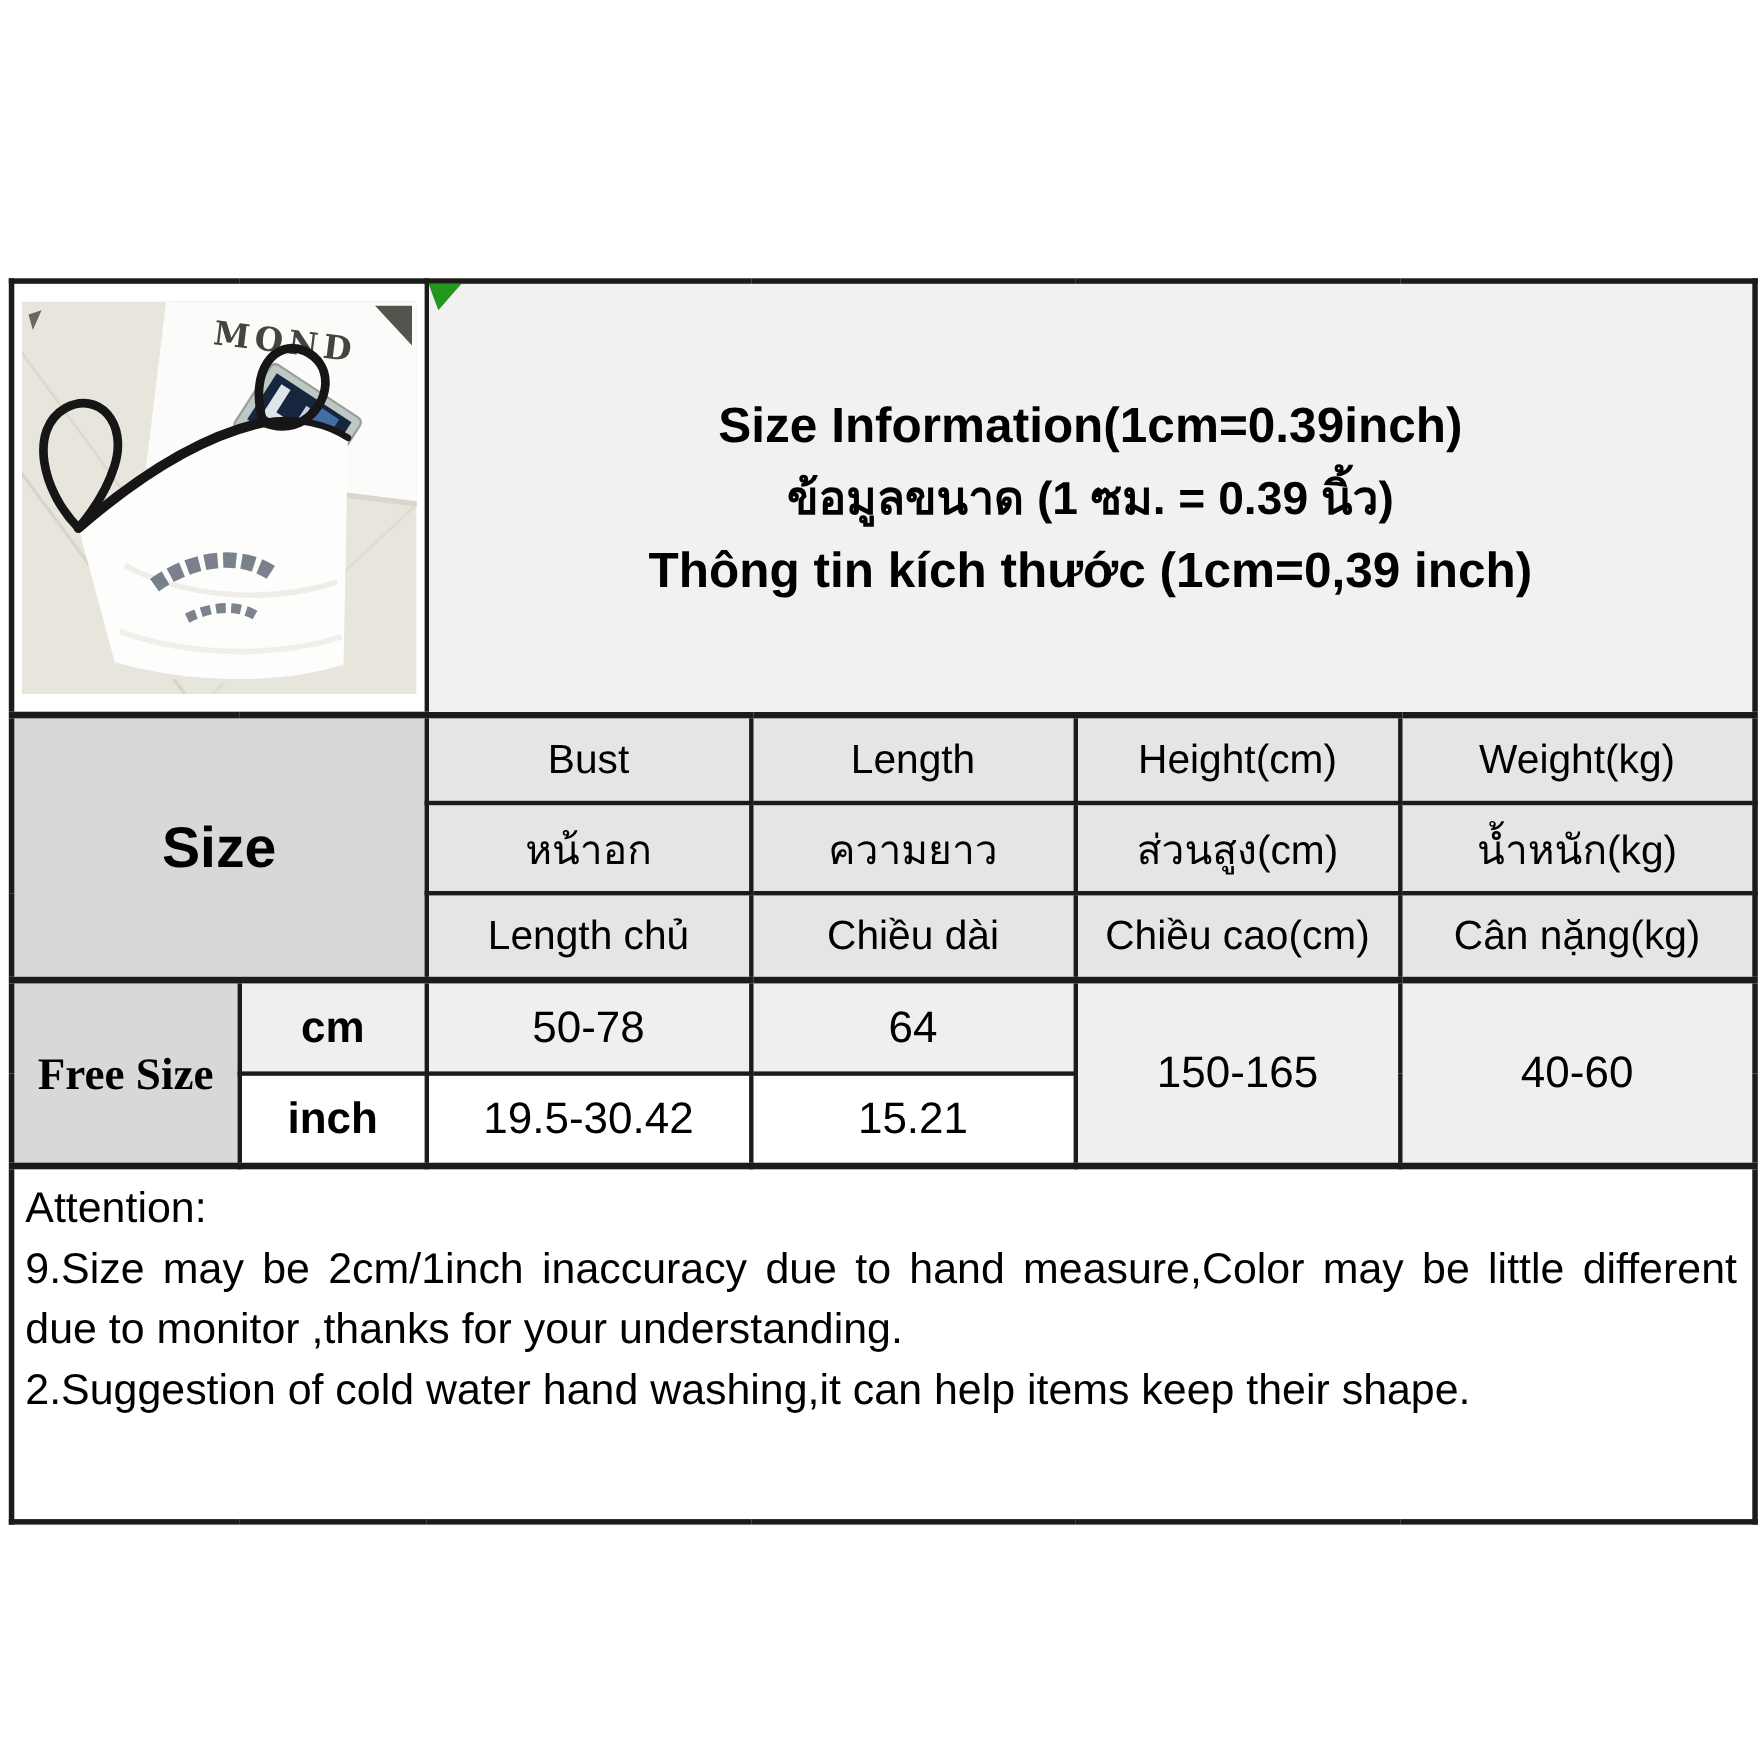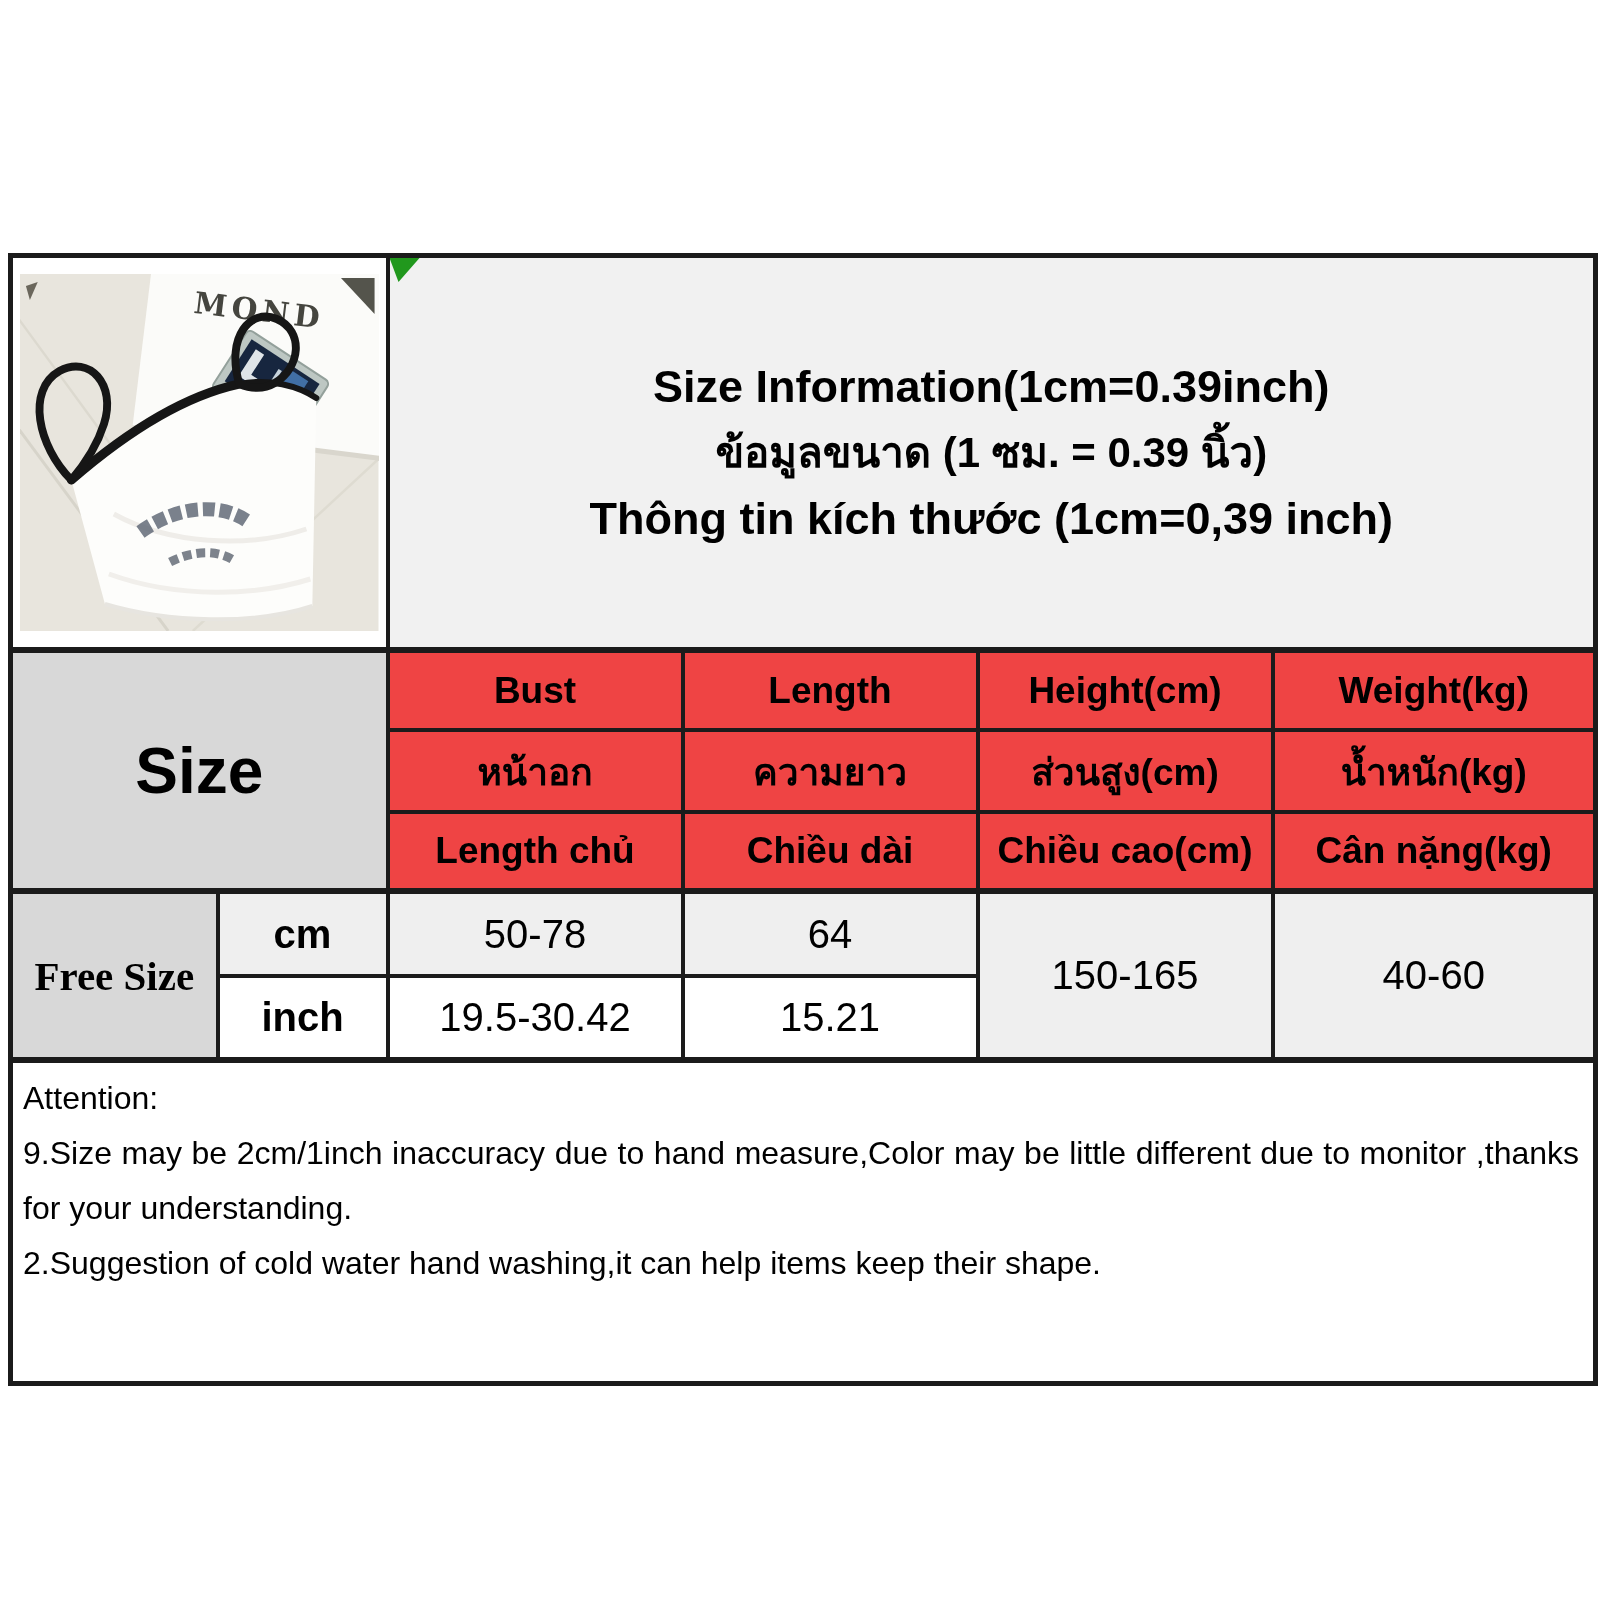--- a/index.html
+++ b/index.html
@@ -20,30 +20,30 @@
 
   .title-cell{background:#f1f1f1;position:relative;}
   .green-marker{
     position:absolute;left:0;top:0;width:30px;height:24px;background:#21981d;
     clip-path:polygon(0 0,100% 0,30% 100%);
   }
   .title-stack{display:flex;flex-direction:column;align-items:center;justify-content:center;gap:14px;}
   .title-line{font-weight:bold;font-size:45px;line-height:52px;white-space:nowrap;}
   .title-line.th{font-size:42px;}
 
-  .corner-cell{background:#d8d8d8;font-weight:bold;font-size:64px;}
-  .head-cell{background:#ef4444;font-weight:bold;font-size:37px;}
+  .corner-cell{background:#d8d8d8;font-weight:bold;font-size:52px;}
+  .head-cell{background:#e5e5e5;font-weight:normal;font-size:37px;}
   .freesize-cell{background:#d8d8d8;font-weight:bold;font-size:41px;white-space:nowrap;font-family:Liberation Serif, serif;}
   .unit-cell{font-weight:bold;font-size:40px;background:#efefef;}
   .val-cell{font-size:40px;background:#efefef;}
   .white-bg{background:#ffffff !important;}
 
   .attention-cell{
     background:#ffffff;text-align:left;vertical-align:top;
-    padding:8px 14px 0 10px;font-size:32px;line-height:55px;
+    padding:8px 14px 0 10px;font-size:39px;line-height:55px;
   }
   .att-item{text-align:justify;}
   .r-photo td{height:375px;}
   .r-h1 td{height:75px;}
   .r-h2 td{height:78px;}
   .r-h3 td{height:74px;}
   .r-d1 td{height:80px;}
   .r-d2 td{height:79px;}
   .r-att td{height:310px;}
 </style>

